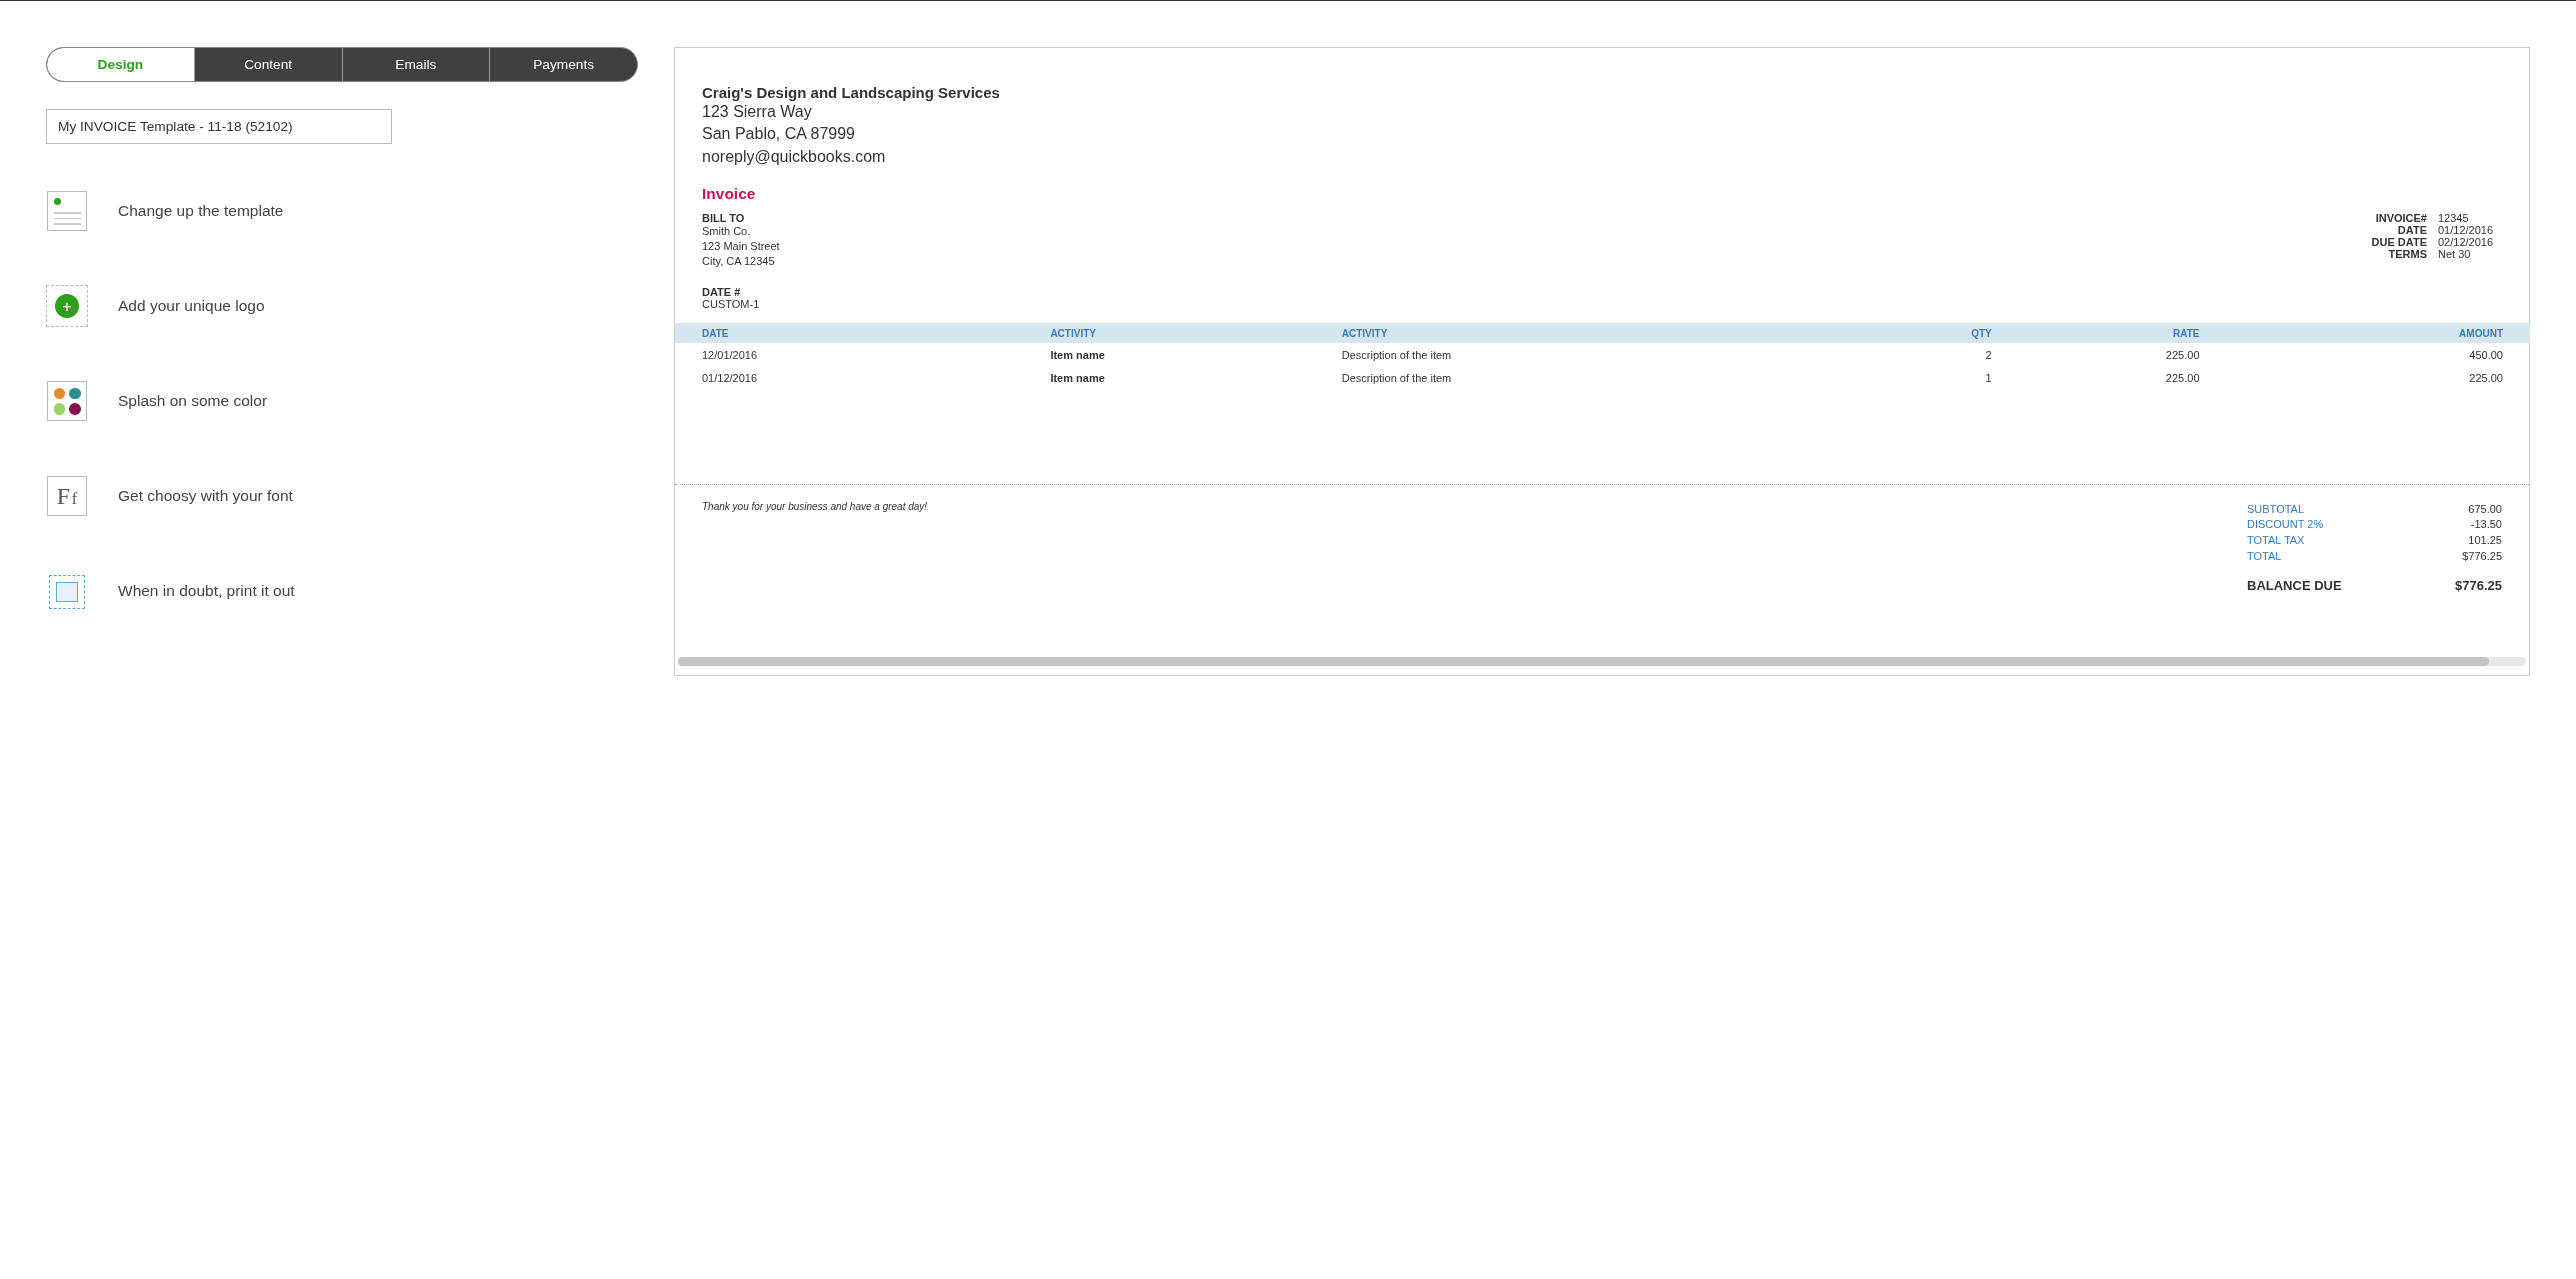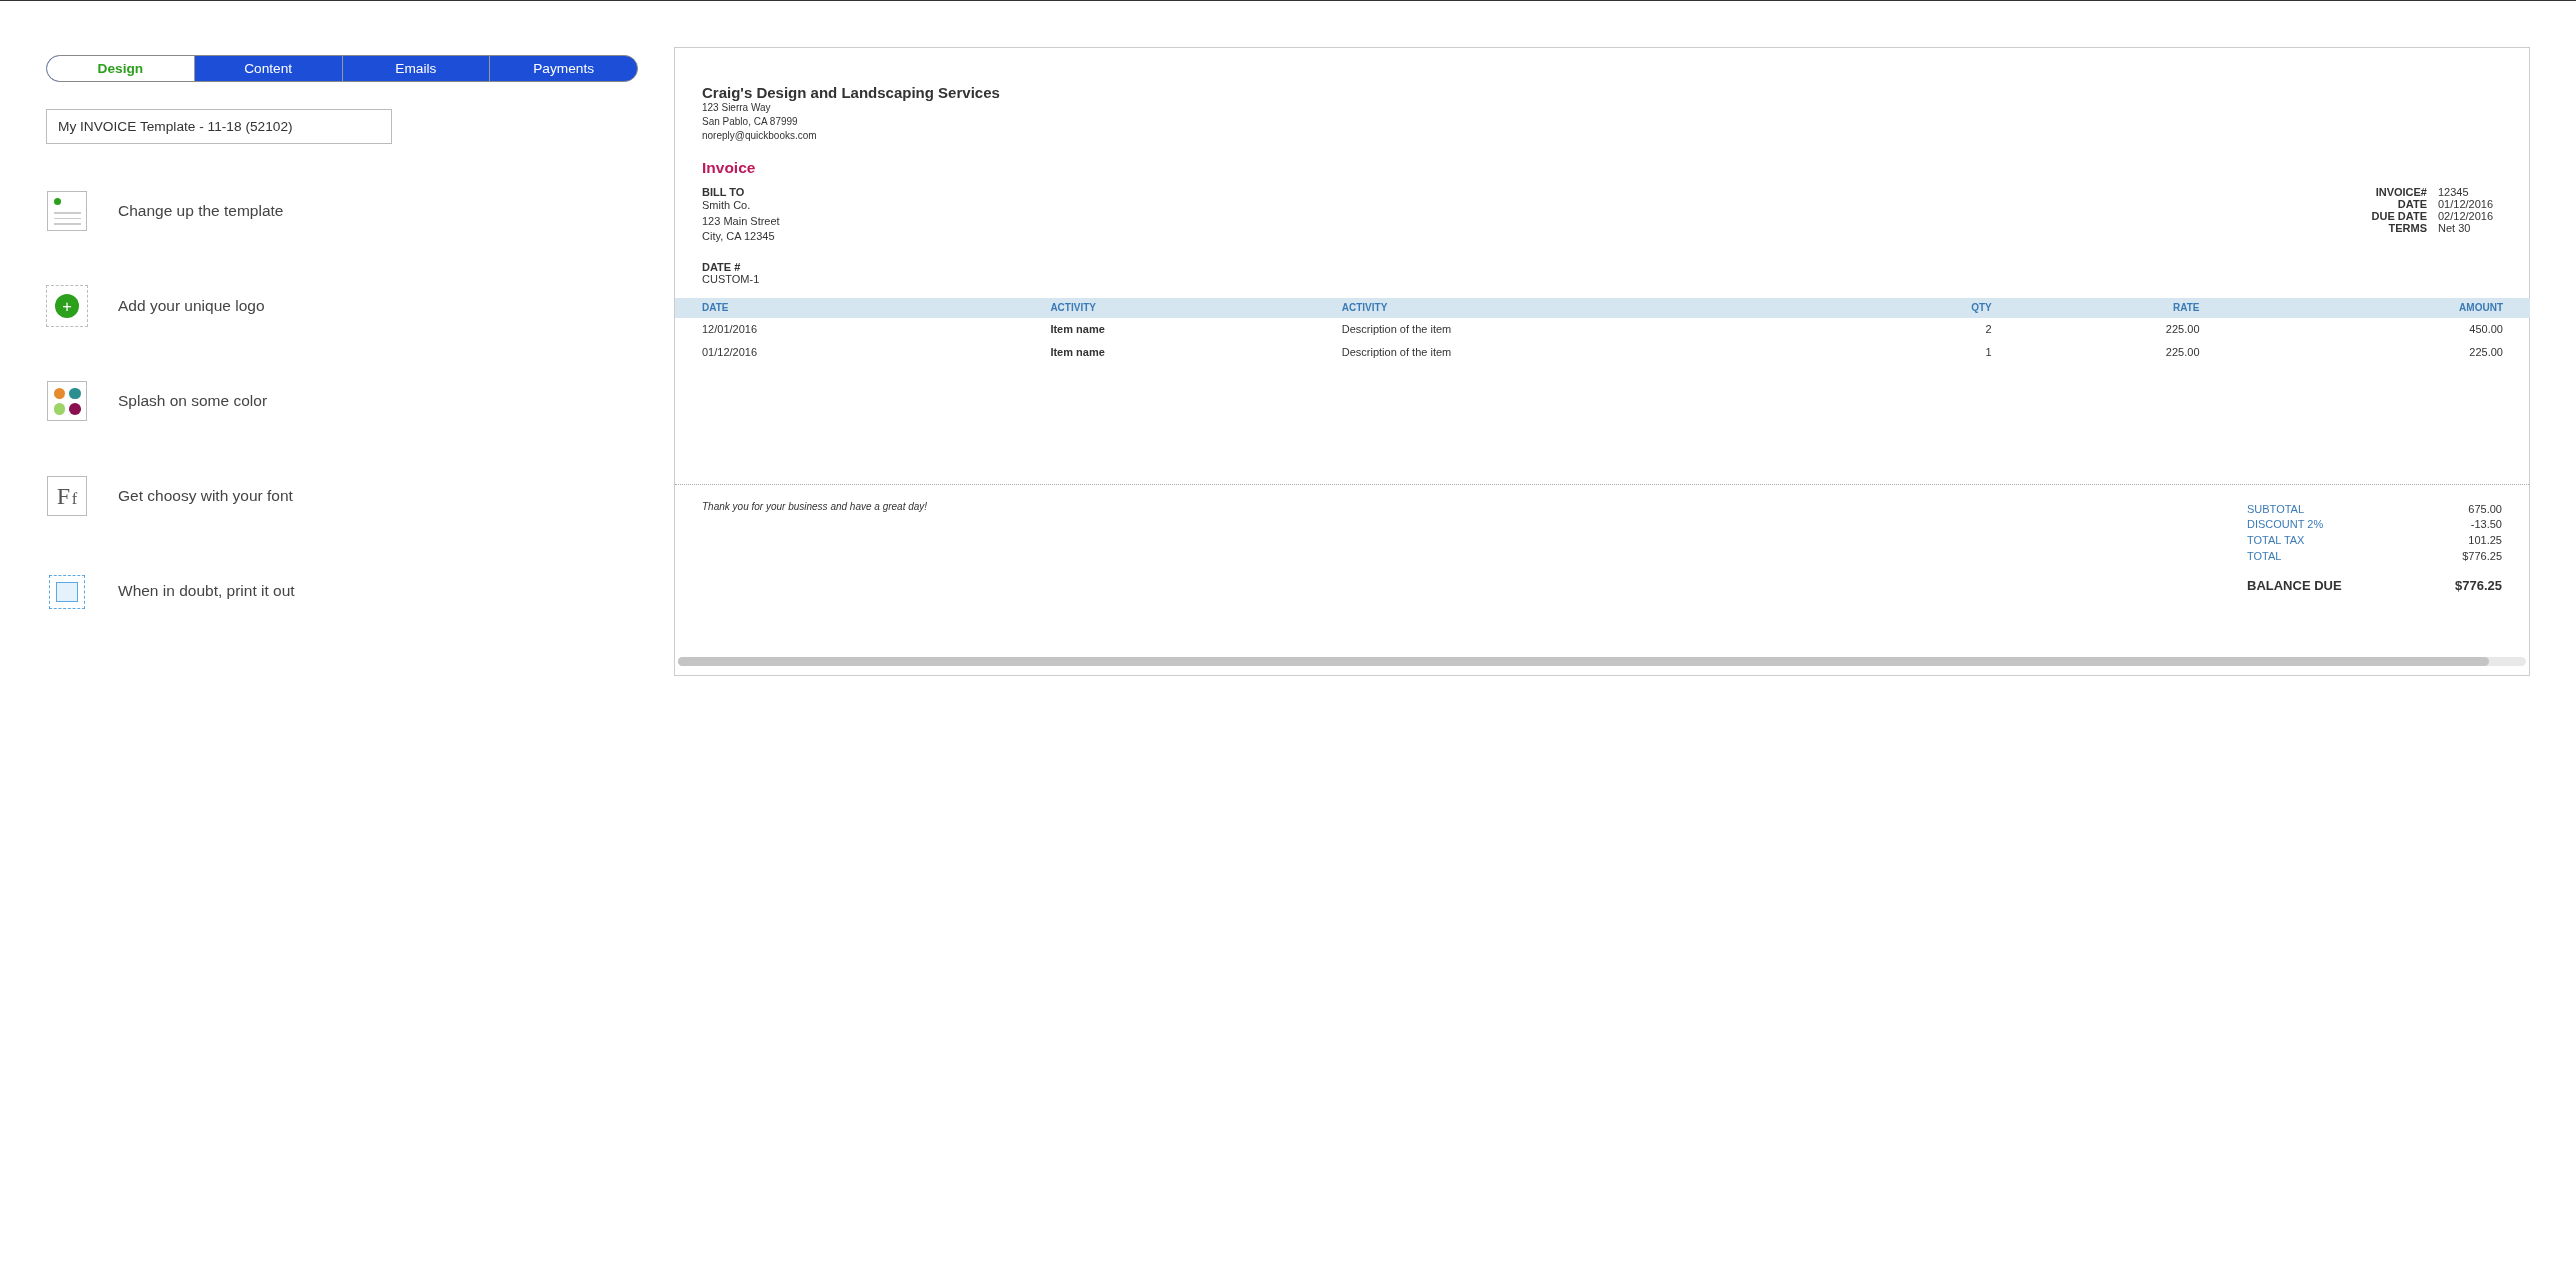--- a/index.html
+++ b/index.html
@@ -16,23 +16,22 @@
   border-top: 1.8px solid #333;
 }
 .left-panel {
   flex: 0 0 592px;
 }
 .tab-bar {
   display: flex;
   border-radius: 20px;
   overflow: hidden;
   border: 0.9px solid #888;
-  background: #1d4ed8;
-  height: 27px;
-  margin-top: 8px;
+  background: #404040;
+  height: 35px;
 }
 .tab {
   flex: 1;
   display: flex;
   align-items: center;
   justify-content: center;
   color: #fff;
   font-size: 13.7px;
   font-weight: 500;
   cursor: pointer;
@@ -166,21 +165,21 @@
   min-height: 629px;
   display: flex;
   flex-direction: column;
 }
 .company-name {
   font-size: 15px;
   font-weight: 700;
   color: #333;
 }
 .company-line {
-  font-size: 10px;
+  font-size: 16px;
   color: #333;
   line-height: 1.4;
 }
 .doc-title {
   color: #be185d;
   font-size: 15.5px;
   font-weight: 700;
   margin-top: 16.4px;
 }
 .info-row {

